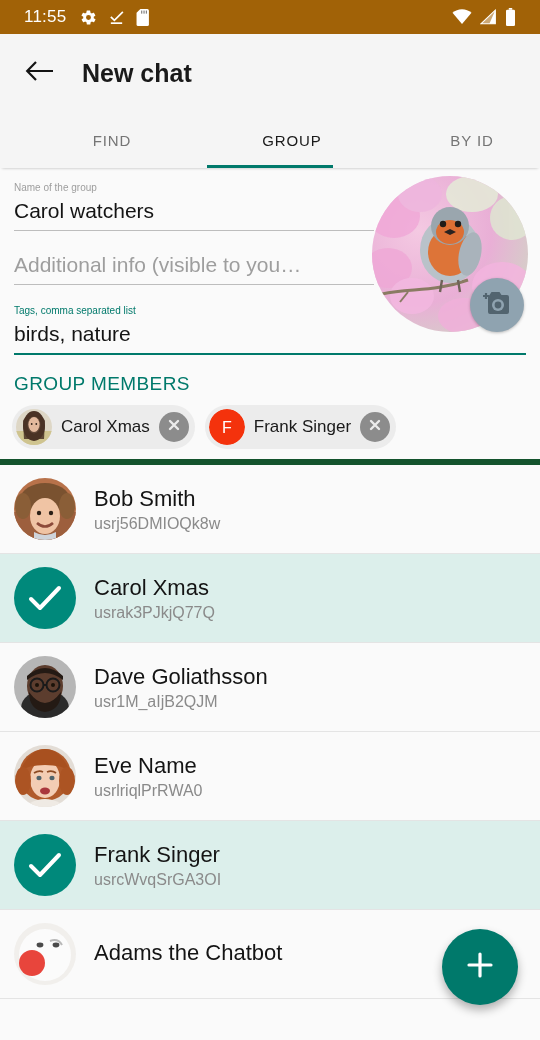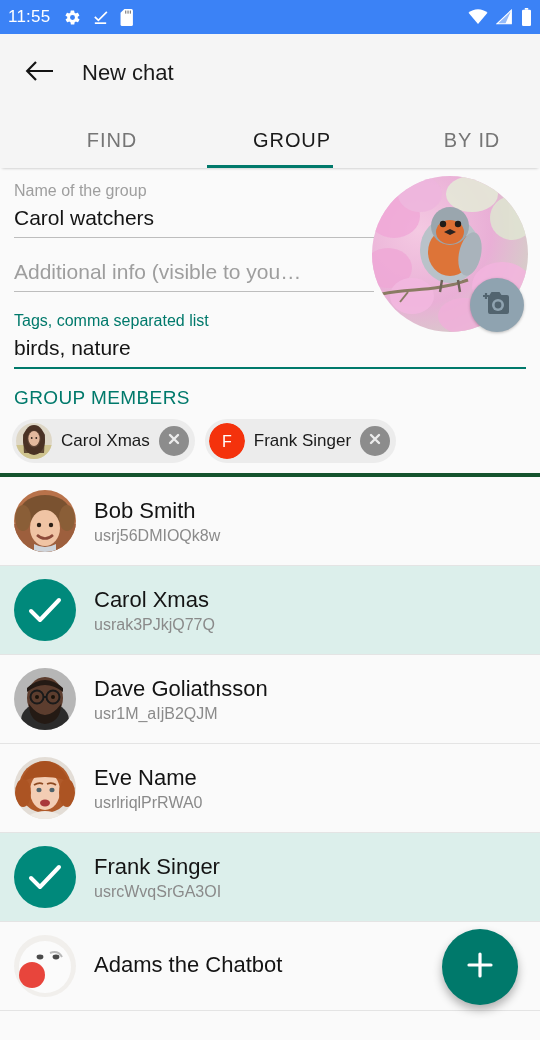--- a/index.html
+++ b/index.html
@@ -6,57 +6,57 @@
   html, body {
     width: 540px; height: 1040px;
     font-family: "Liberation Sans", sans-serif;
     background: #fafafa;
     overflow: hidden;
   }
   #screen { position: relative; width: 540px; height: 1040px; background: #fafafa; }
 
   
   .statusbar {
-    height: 34px; background: #3b82f6; color: #fff;
-    display: flex; align-items: center; padding: 0 8px;
+    height: 34px; background: #a16207; color: #fff;
+    display: flex; align-items: center; padding: 0 24px;
   }
   .statusbar .time { font-size: 17px; font-weight: 400; letter-spacing: .2px; }
   .statusbar .left-icons { display: flex; align-items: center; gap: 11px; margin-left: 14px; }
   .statusbar .spacer { flex: 1; }
   .statusbar .right-icons { display: flex; align-items: center; gap: 8px; }
   .sicon { display: block; }
 
   
   .appbar {
     height: 78px; background: #f5f5f5;
     display: flex; align-items: center; padding: 0 18px;
   }
   .back-btn { width: 44px; height: 44px; display: flex; align-items: center; justify-content: center; }
-  .appbar .title { font-size: 22px; color: #1a1a1a; margin-left: 20px; font-weight: 400; }
+  .appbar .title { font-size: 25px; color: #1a1a1a; margin-left: 20px; font-weight: 700; }
 
   
   .tabs {
     height: 56px; background: #f5f5f5; display: flex;
     box-shadow: 0 2px 3px -2px rgba(0,0,0,.28);
     position: relative; z-index: 3;
   }
   .tab {
     flex: 1; display: flex; align-items: center; justify-content: center;
-    font-size: 20px; letter-spacing: .9px; color: #757575; position: relative; padding-left: 44px;
+    font-size: 15px; letter-spacing: .9px; color: #757575; position: relative; padding-left: 44px;
   }
   .tab.active { color: #1a1a1a; }
   .tab.active::after {
     content: ""; position: absolute; left: 15%; right: 15%; bottom: 0;
     height: 3px; background: #00796b;
   }
 
   
   .form { padding: 14px 14px 0 14px; position: relative; }
   .field { position: relative; margin-bottom: 4px; }
-  .field .flabel { font-size: 16px; color: #9e9e9e; margin-bottom: 4px; display: block; }
+  .field .flabel { font-size: 10px; color: #9e9e9e; margin-bottom: 4px; display: block; }
   .field .flabel.accent { color: #00796b; }
   .field .fvalue {
     font-size: 21px; color: #141414; padding: 2px 0 7px 0;
     border-bottom: 1px solid #bdbdbd; min-height: 34px;
   }
   .field .fvalue.placeholder { color: #9e9e9e; }
   .field .fvalue.focused { border-bottom: 2px solid #00796b; }
   .field.narrow { width: 360px; }
   .field.wide { width: 512px; }
   .gap-sm { height: 16px; }
@@ -85,21 +85,21 @@
     padding: 0 6px 0 4px;
   }
   .chip-avatar { width: 36px; height: 36px; border-radius: 50%; overflow: hidden; flex: none; }
   .chip-name { font-size: 17px; color: #1a1a1a; white-space: nowrap; }
   .chip-x {
     width: 30px; height: 30px; border-radius: 50%; background: #8c8c8c;
     display: flex; align-items: center; justify-content: center; flex: none;
   }
 
   
-  .list { border-top: 4px solid #14532d; }
+  .list { border-top: 6px solid #14532d; }
   .row {
     display: flex; align-items: center; gap: 18px;
     height: 89px; padding: 0 14px;
     border-bottom: 1px solid #e4e4e4; background: #fafafa;
   }
   .row.selected { background: #dcefeb; }
   .row-avatar { width: 62px; height: 62px; border-radius: 50%; overflow: hidden; flex: none; position: relative; }
   .check-avatar {
     width: 62px; height: 62px; border-radius: 50%; background: #00897b;
     display: flex; align-items: center; justify-content: center; flex: none;

